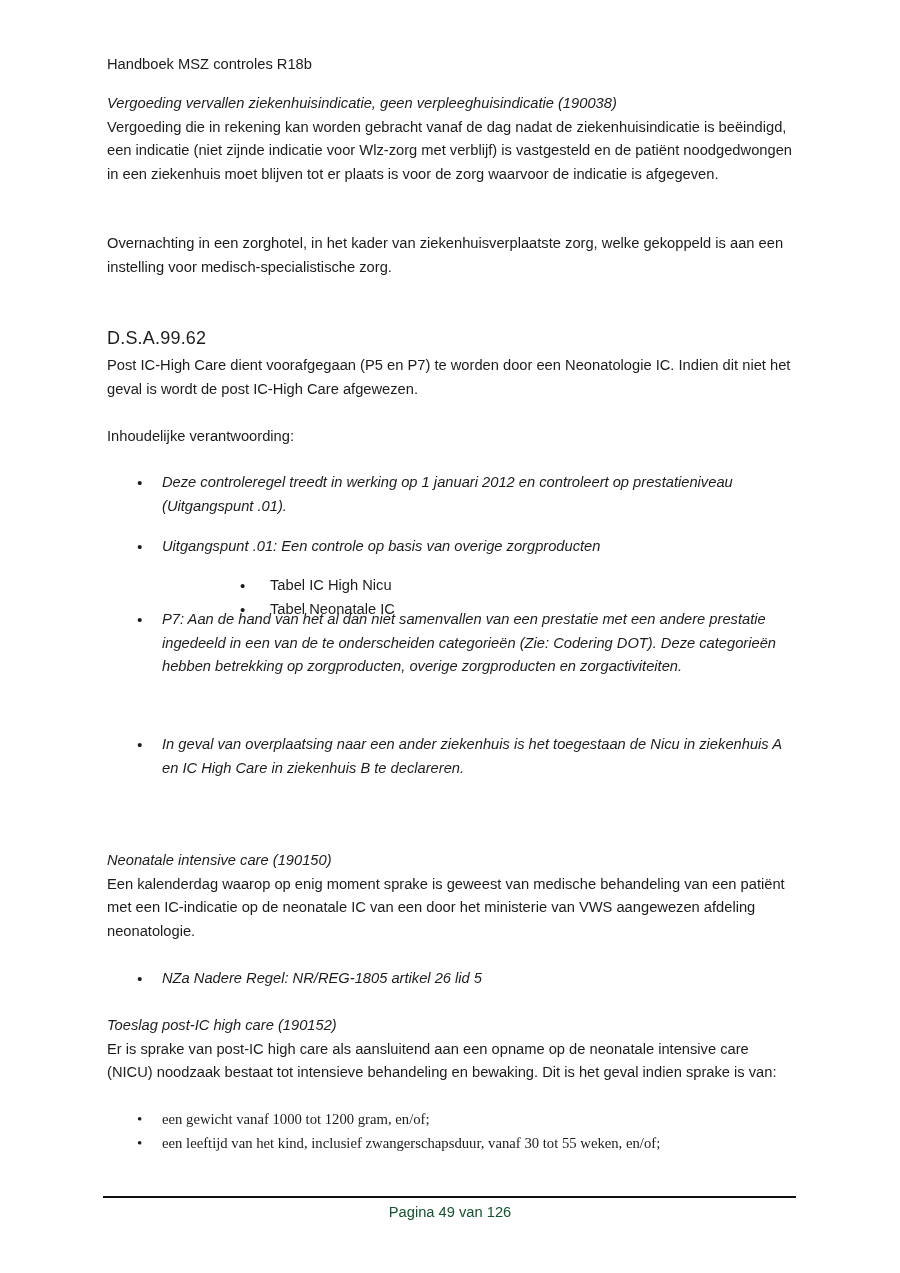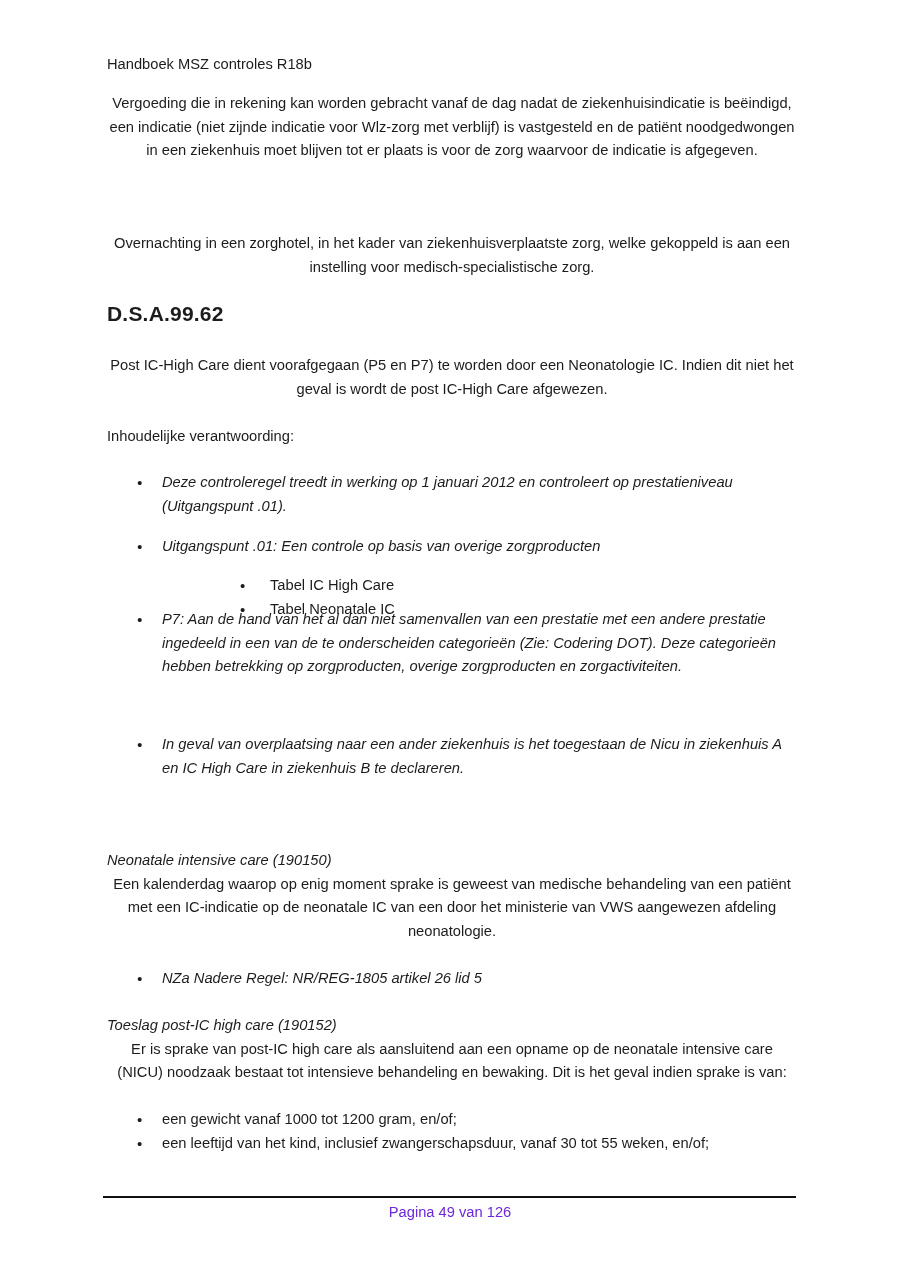--- a/index.html
+++ b/index.html
@@ -20,43 +20,44 @@
   .abs {
     position: absolute;
     left: 107px;
     width: 690px;
     font-size: 14.7px;
     line-height: 23.6px;
     color: #1c1c1c;
   }
   .running-header { top: 53px; }
   .topic-title { font-style: italic; }
-  .para { font-weight: normal; text-align: center; }
+  .para { font-weight: normal; }
   .rule-heading {
-    top: 301px;
-    font-size: 21px;
-    font-weight: bold;
+    top: 326px;
+    font-size: 18px;
+    font-weight: normal;
     line-height: 25px;
     letter-spacing: 0.2px;
   }
   .bullet {
     padding-left: 55px;
     position: absolute;
     font-style: italic;
   }
   .bullet::before {
     content: "\2022";
     position: absolute;
     left: 30px;
     top: 0;
     font-size: 15px;
   }
   .bullet-group .bullet-line {
     position: relative;
     padding-left: 55px;
+    font-family: Liberation Serif, serif;
   }
   .bullet-group .bullet-line::before {
     content: "\2022";
     position: absolute;
     left: 30px;
     top: 0;
     font-size: 15px;
   }
   .sub-bullet-group .sub-bullet-line {
     position: relative;
@@ -78,50 +79,51 @@
     background: #111111;
   }
   .footer-text {
     position: absolute;
     top: 1201px;
     left: 0;
     width: 900px;
     text-align: center;
     font-size: 14.7px;
     line-height: 23.6px;
-    color: #6d28d9;
+    color: #14532d;
   }
 </style>
 </head>
 <body>
 
 <div class="page">
 
   <div class="abs running-header">Handboek MSZ controles R18b</div>
 
   <section class="abs" style="top:92px">
+    <div class="topic-title">Vergoeding vervallen ziekenhuisindicatie, geen verpleeghuisindicatie (190038)</div>
     <p class="para">Vergoeding die in rekening kan worden gebracht vanaf de dag nadat de ziekenhuisindicatie is beëindigd, een indicatie (niet zijnde indicatie voor Wlz-zorg met verblijf) is vastgesteld en de patiënt noodgedwongen in een ziekenhuis moet blijven tot er plaats is voor de zorg waarvoor de indicatie is afgegeven.</p>
   </section>
 
   <section class="abs" style="top:232px">
     <p class="para">Overnachting in een zorghotel, in het kader van ziekenhuisverplaatste zorg, welke gekoppeld is aan een instelling voor medisch-specialistische zorg.</p>
   </section>
 
   <h1 class="abs rule-heading">D.S.A.99.62</h1>
 
   <p class="abs para" style="top:354px">Post IC-High Care dient voorafgegaan (P5 en P7) te worden door een Neonatologie IC. Indien dit niet het geval is wordt de post IC-High Care afgewezen.</p>
 
   <div class="abs" style="top:425px">Inhoudelijke verantwoording:</div>
 
   <div class="abs bullet" style="top:471px">Deze controleregel treedt in werking op 1 januari 2012 en controleert op prestatieniveau (Uitgangspunt .01).</div>
 
   <div class="abs bullet" style="top:535px">Uitgangspunt .01: Een controle op basis van overige zorgproducten</div>
 
   <div class="abs sub-bullet-group" style="top:574px">
-    <div class="sub-bullet-line">Tabel IC High Care</div>
+    <div class="sub-bullet-line">Tabel IC High Nicu</div>
     <div class="sub-bullet-line">Tabel Neonatale IC</div>
   </div>
 
   <div class="abs bullet" style="top:608px">P7: Aan de hand van het al dan niet samenvallen van een prestatie met een andere prestatie ingedeeld in een van de te onderscheiden categorieën (Zie: Codering DOT). Deze categorieën hebben betrekking op zorgproducten, overige zorgproducten en zorgactiviteiten.</div>
 
   <div class="abs bullet" style="top:733px">In geval van overplaatsing naar een ander ziekenhuis is het toegestaan de Nicu in ziekenhuis A en IC High Care in ziekenhuis B te declareren.</div>
 
 
   <section class="abs" style="top:849px">
     <div class="topic-title">Neonatale intensive care (190150)</div>

